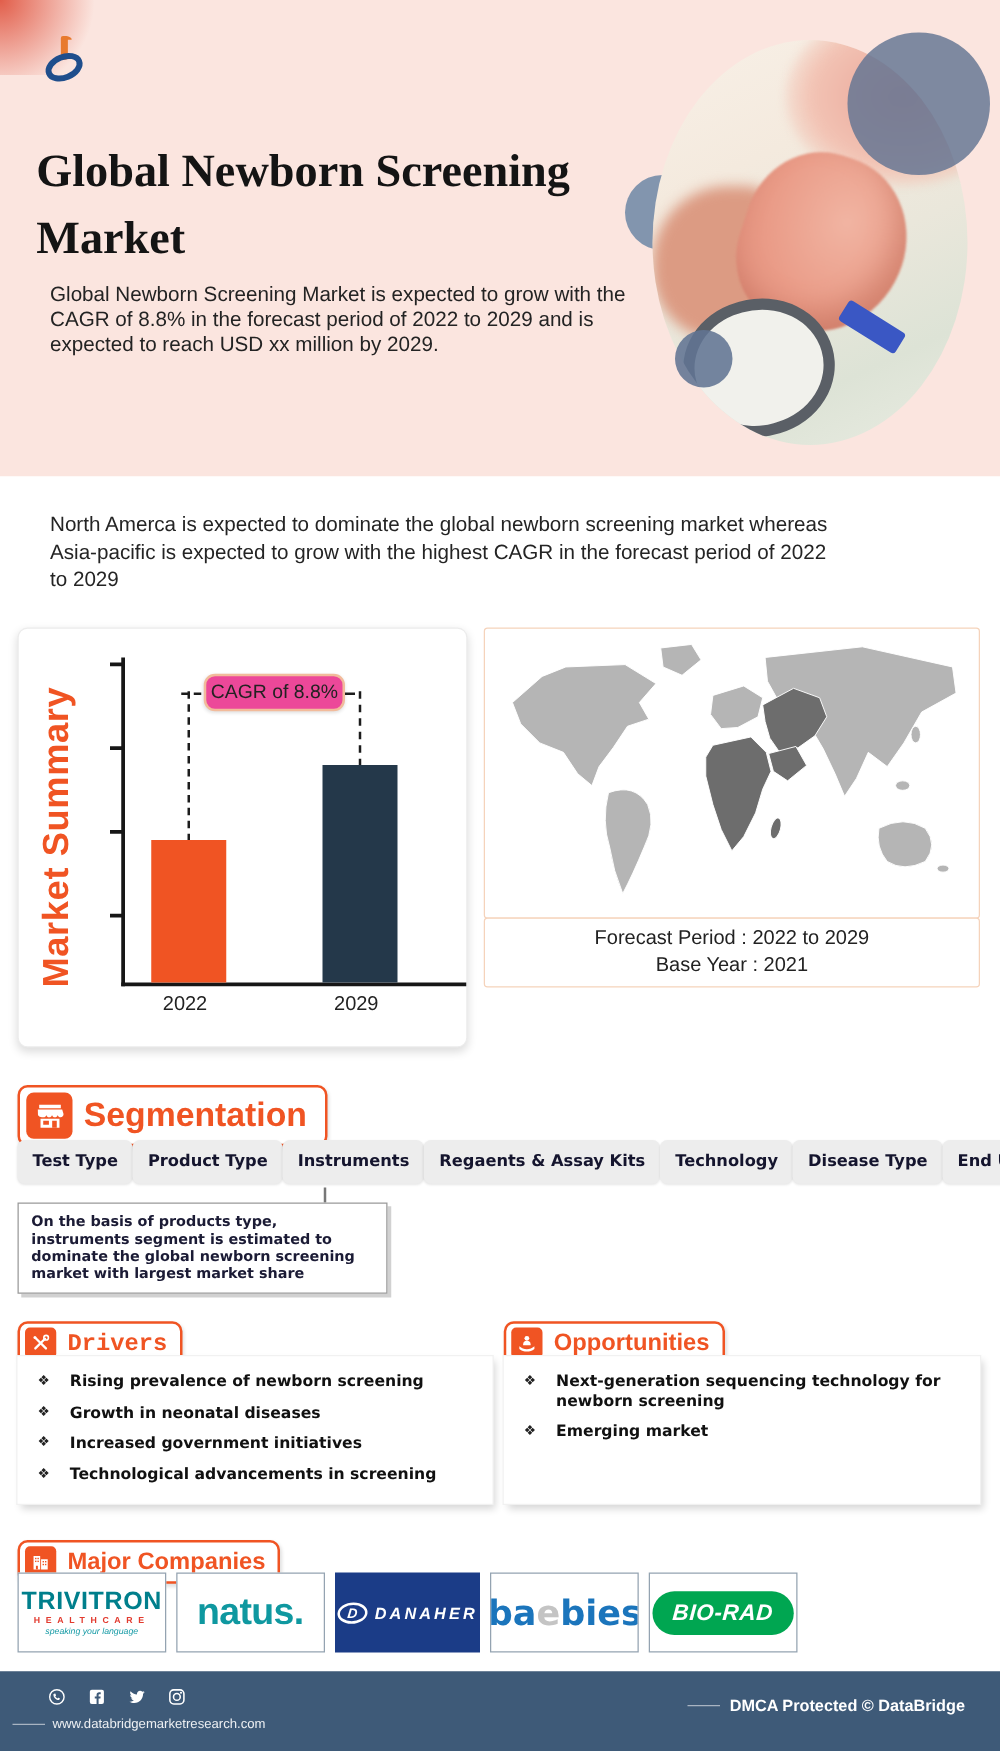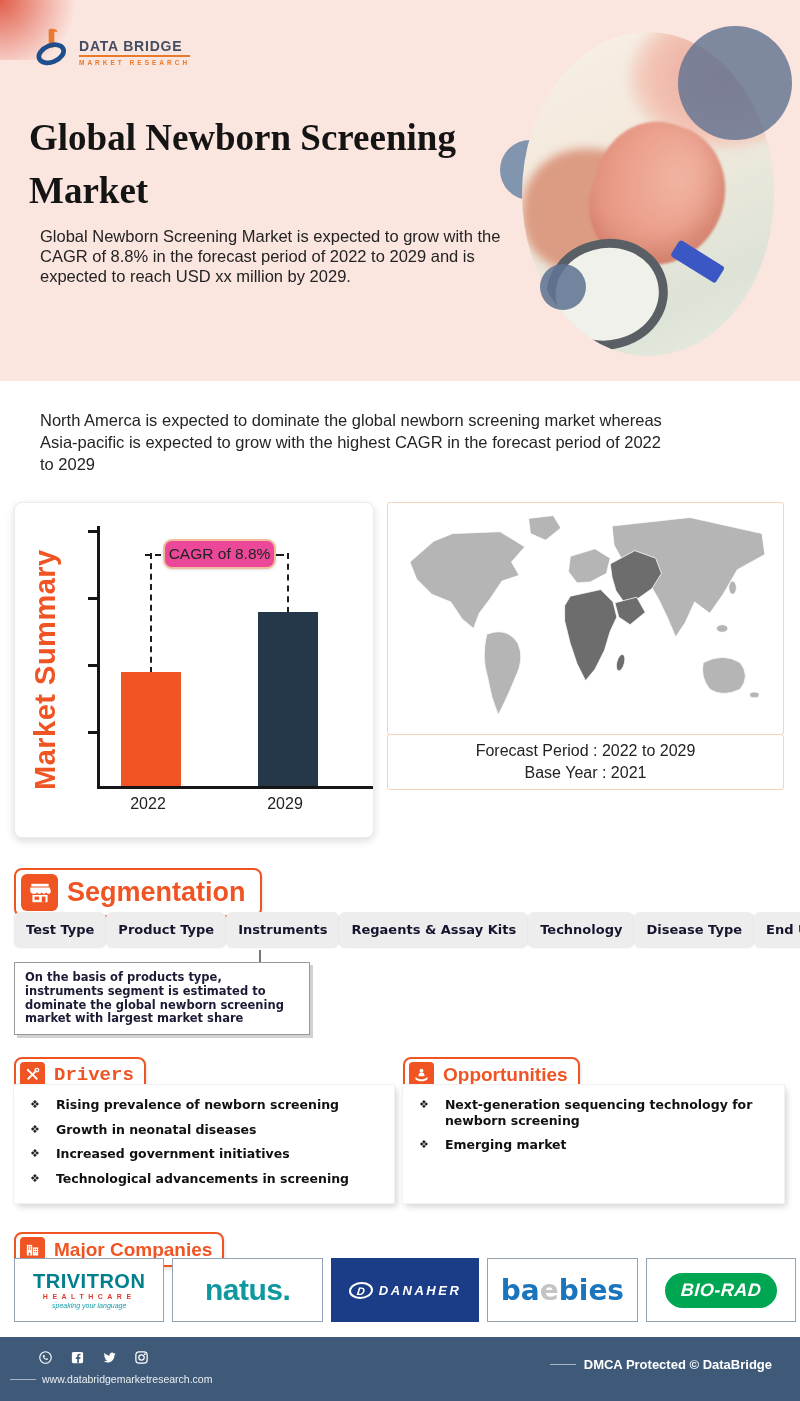--- a/index.html
+++ b/index.html
@@ -96,21 +96,21 @@
   
   .list-card { position:absolute; top:1085px; height:118px; background:#fff; padding:12px 16px;
     box-shadow:0 0 0 1px #f1f1f1, 3px 4px 6px rgba(0,0,0,.16); }
   .drv-card { left:14px; width:380px; }
   .opp-card { left:403px; width:381px; }
   .li { display:flex; gap:16px; margin-bottom:9px; font-family:"DejaVu Sans",sans-serif;
     font-size:12.5px; font-weight:600; color:#111; line-height:1.25; }
   .li .bullet { font-size:11px; color:#222; padding-top:1px; }
 
   
-  .logos { position:absolute; left:14px; top:1258px; width:782px; display:flex; gap:8px; }
+  .logos { position:absolute; left:14px; top:1258px; width:624px; display:flex; gap:8px; }
   .logo-box { flex:1 1 0; height:64px; background:#fff; border:1.5px solid #94a3b1; display:flex;
     flex-direction:column; align-items:center; justify-content:center; overflow:hidden; }
   .trivitron-name { font-size:20px; font-weight:bold; color:#007f8c; letter-spacing:.5px; line-height:1; }
   .trivitron-sub { font-size:7px; font-weight:bold; color:#e23a2e; letter-spacing:4.5px; margin-top:2px; }
   .trivitron-tag { font-size:7px; font-style:italic; color:#159aa5; margin-top:2px; }
   .natus { font-size:30px; font-weight:bold; color:#0f98a0; letter-spacing:-.5px; }
   .danaher-box { background:#1b3c87; border:none; flex-direction:row; gap:6px; }
   .dan-oval { width:24px; height:17px; border:2px solid #fff; border-radius:50%; display:flex; align-items:center;
     justify-content:center; font-size:11px; font-style:italic; font-weight:bold; color:#fff; transform:skewX(-6deg); }
   .danaher { color:#fff; font-size:13px; font-weight:bold; font-style:italic; letter-spacing:2.5px; }
@@ -136,24 +136,20 @@
 
   <div class="header">
     <div class="corner-red"></div>
 
     <div class="logo">
       <svg width="38" height="44" viewBox="0 0 44 48">
         <path d="M20 4c4 0 7 1 7 3.5h-7z" fill="#e87a2e"></path>
         <rect x="17" y="4" width="6.5" height="22" rx="2" fill="#e87a2e"></rect>
         <ellipse cx="20" cy="33" rx="15" ry="9.5" fill="none" stroke="#1f4e8c" stroke-width="5.5" transform="rotate(-22 20 33)"></ellipse>
       </svg>
-      <div class="logo-text">
-        <div class="logo-l1">DATA BRIDGE</div>
-        <div class="logo-l2">MARKET RESEARCH</div>
-      </div>
     </div>
 
     <h1 class="page-title">Global Newborn Screening Market</h1>
     <p class="page-desc">Global Newborn Screening Market is expected to grow with the CAGR of 8.8% in the forecast period of 2022 to 2029  and is expected to reach USD xx million by 2029.</p>
 
     <div class="hero">
       <div class="circ-back"></div>
       <div class="photo">
         <div class="ph-head"></div>
         <div class="ph-hand"></div>

